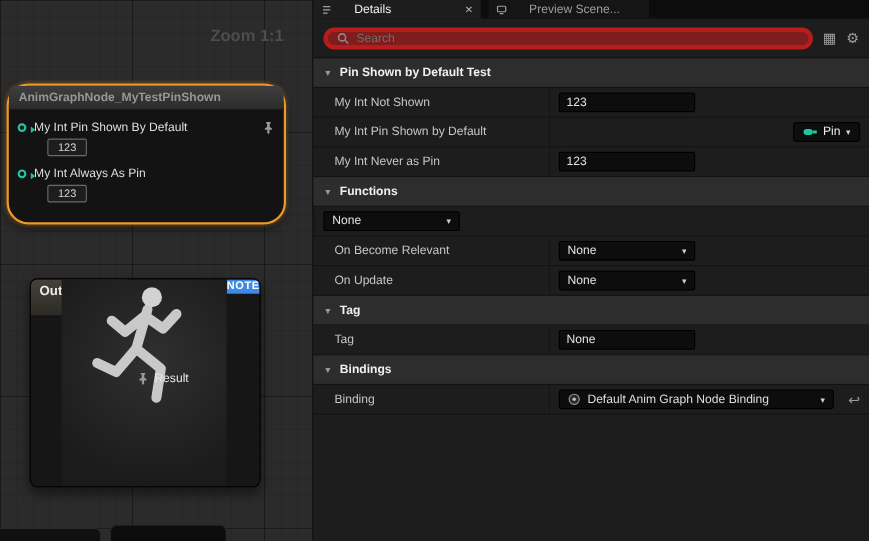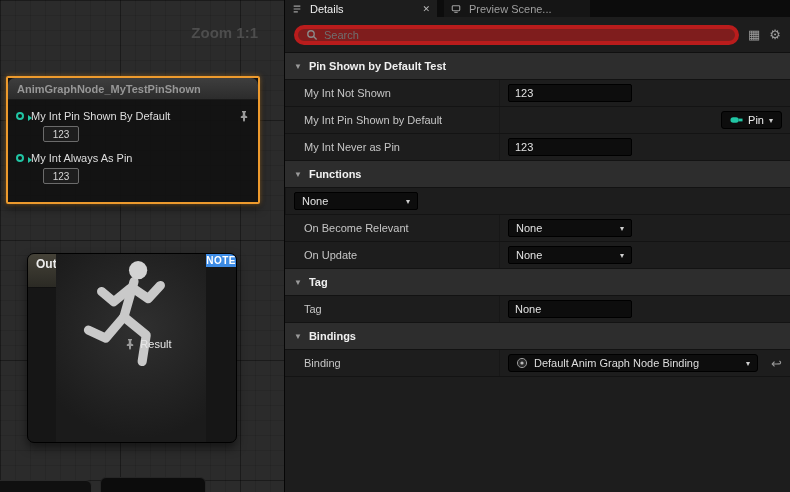--- a/index.html
+++ b/index.html
@@ -10,21 +10,21 @@
   #graph{position:absolute;left:0;top:0;width:285px;height:492px;background-color:#2b2b2b;
     background-image:
       linear-gradient(rgba(0,0,0,.30) 1px,transparent 1px),
       linear-gradient(90deg,rgba(0,0,0,.30) 1px,transparent 1px),
       linear-gradient(rgba(0,0,0,.10) 1px,transparent 1px),
       linear-gradient(90deg,rgba(0,0,0,.10) 1px,transparent 1px);
     background-size:120px 120px,120px 120px,15px 15px,15px 15px;
     border-right:1px solid #060606}
   .zoom{position:absolute;top:24px;right:26px;font-size:15px;font-weight:bold;color:#4d4d4d}
 
-  .noden{position:absolute;left:6px;top:76px;width:254px;border:2px solid #ED9A2D;border-radius:2px;
+  .noden{position:absolute;left:6px;top:76px;width:254px;border:2px solid #ED9A2D;border-radius:20px;
     background:rgba(17,17,17,.93);box-shadow:0 0 5px rgba(237,154,45,.45),0 4px 8px rgba(0,0,0,.5)}
   .noden .hd{height:22px;line-height:22px;padding:0 9px;font-size:11px;font-weight:bold;color:#979797;
     background:linear-gradient(#3e3e3e,#2c2c2c);border-radius:7px 7px 0 0;border-bottom:1px solid #1a1a1a;
     white-space:nowrap;overflow:hidden}
   .noden .bd{padding:8px 8px 8px}
   .pinrow{display:flex;align-items:center;gap:7px;margin-top:2px}
   .pinc{position:relative;width:8px;height:8px;border:2px solid #21C5A4;border-radius:50%;flex:none}
   .pinc::after{content:'';position:absolute;left:10px;top:1px;border-left:4px solid #21C5A4;
     border-top:3px solid transparent;border-bottom:3px solid transparent}
   .pinlbl{font-size:11px;color:#dedede;white-space:nowrap}
@@ -43,21 +43,21 @@
   .resrow{position:absolute;left:9px;top:84px;display:flex;align-items:center;gap:4px}
   .resrow span{font-size:11px;color:#e8e8e8}
   .note{height:13px;background:#3D8BE4;color:#fff;font-size:10px;font-weight:bold;text-align:center;line-height:13px;letter-spacing:.5px}
 
   .pn1{position:absolute;left:-6px;top:480px;width:98px;height:13px;background:#101010;border:1px solid #2a2a2a;border-radius:6px 6px 0 0}
   .pn2{position:absolute;left:100px;top:477px;width:106px;height:16px;background:#0c0c0c;border:1px solid #262626;border-radius:6px 6px 0 0}
 
   
   #details{position:absolute;left:285px;top:0;width:505px;height:492px;background:#1d1d1d}
   .tabbar{height:17px;background:#0c0c0c;display:flex;align-items:stretch}
-  .tab{display:flex;align-items:center;gap:8px;padding:0 7px;font-size:11px;white-space:nowrap;overflow:hidden}
+  .tab{display:flex;align-items:center;gap:20px;padding:0 7px;font-size:11px;white-space:nowrap;overflow:hidden}
   .tab.on{width:152px;background:#1d1d1d;color:#efefef}
   .tab.off{width:146px;background:#151515;color:#9f9f9f;margin-left:7px}
   .tclose{margin-left:auto;font-size:9px;color:#b9b9b9;cursor:default}
   .searchrow{height:36px;display:flex;align-items:center;padding:0 9px;background:#1d1d1d;border-bottom:1px solid #101010;gap:9px}
   .search{flex:1;height:20px;background:#7f1d1d;border:4px solid #b91c1c;border-radius:10px;display:flex;align-items:center;gap:6px;padding:0 8px}
   .search input{flex:1;background:transparent;border:none;outline:none;color:#cfcfcf;font-size:11px;font-family:inherit}
   .search input::placeholder{color:#6f6f6f}
   .viewicon,.gearicon{color:#9d9d9d;font-size:13px;line-height:1}
 
   .sech{height:27px;display:flex;align-items:center;gap:7px;padding-left:9px;background:#2d2d2d;border-bottom:1px solid #121212;

